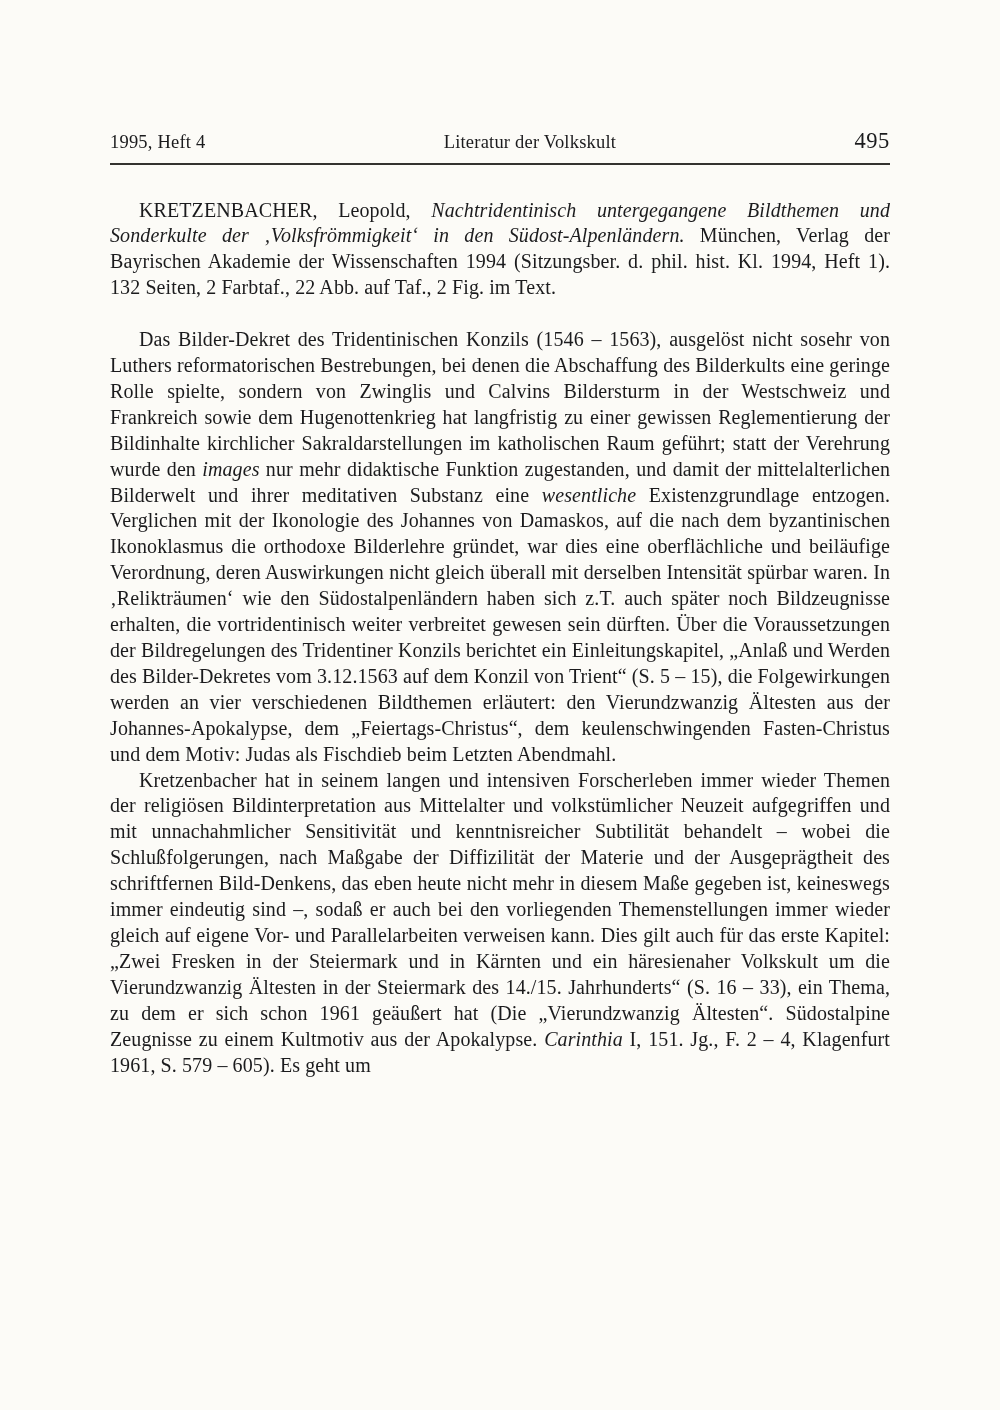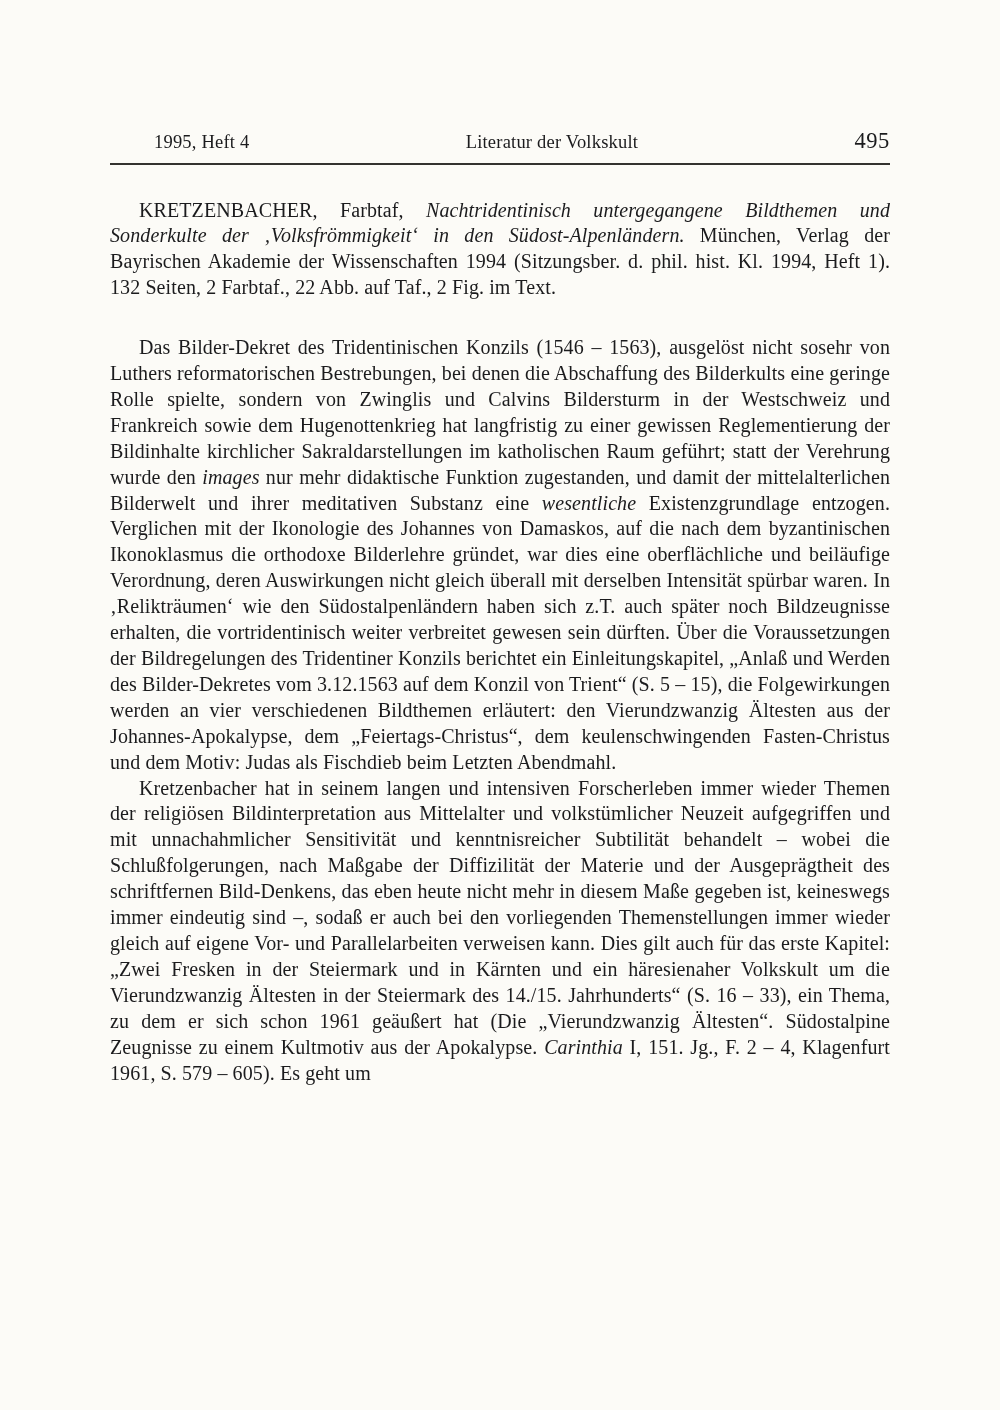--- a/index.html
+++ b/index.html
@@ -21,21 +21,20 @@
     left: 110px;
     top: 130px;
     width: 780px;
   }
   .header {
     display: flex;
     justify-content: space-between;
     align-items: baseline;
     font-size: 18.5px;
     line-height: 1;
-    margin-left: 44px;
   }
   .header .issue,
   .header .section-title {
     letter-spacing: 0.2px;
   }
   .header .page-num {
     font-size: 22.5px;
     letter-spacing: 0.6px;
   }
   .rule {
@@ -48,40 +47,40 @@
   }
   p.para {
     margin: 0;
     text-indent: 29px;
     font-size: 20px;
     line-height: 25.9px;
     text-align: justify;
     letter-spacing: 0.1px;
   }
   p.para.gap {
-    margin-top: 34px;
+    margin-top: 26px;
   }
   p.para em {
     font-style: italic;
   }
 </style>
 </head>
 <body>
 
 <div class="page">
   <div class="content">
 
     <div class="header">
       <span class="issue">1995, Heft 4</span>
       <span class="section-title">Literatur der Volkskult</span>
       <span class="page-num">495</span>
     </div>
 
     <div class="rule"></div>
 
     <div class="body">
-      <p class="para"><span>KRETZENBACHER, Farbtaf, </span><em>Nachtridentinisch untergegangene Bildthemen und Sonderkulte der ‚Volksfrömmigkeit‘ in den Südost-Alpenländern.</em><span> München, Verlag der Bayrischen Akademie der Wissenschaften 1994 (Sitzungsber. d. phil. hist. Kl. 1994, Heft 1). 132 Seiten, 2 Farbtaf., 22 Abb. auf Taf., 2 Fig. im Text.</span></p>
+      <p class="para"><span>KRETZENBACHER, Leopold, </span><em>Nachtridentinisch untergegangene Bildthemen und Sonderkulte der ‚Volksfrömmigkeit‘ in den Südost-Alpenländern.</em><span> München, Verlag der Bayrischen Akademie der Wissenschaften 1994 (Sitzungsber. d. phil. hist. Kl. 1994, Heft 1). 132 Seiten, 2 Farbtaf., 22 Abb. auf Taf., 2 Fig. im Text.</span></p>
       <p class="para gap"><span>Das Bilder-Dekret des Tridentinischen Konzils (1546 – 1563), ausgelöst nicht sosehr von Luthers reformatorischen Bestrebungen, bei denen die Abschaffung des Bilderkults eine geringe Rolle spielte, sondern von Zwinglis und Calvins Bildersturm in der Westschweiz und Frankreich sowie dem Hugenottenkrieg hat langfristig zu einer gewissen Reglementierung der Bildinhalte kirchlicher Sakraldarstellungen im katholischen Raum geführt; statt der Verehrung wurde den </span><em>images</em><span> nur mehr didaktische Funktion zugestanden, und damit der mittelalterlichen Bilderwelt und ihrer meditativen Substanz eine </span><em>wesentliche</em><span> Existenzgrundlage entzogen. Verglichen mit der Ikonologie des Johannes von Damaskos, auf die nach dem byzantinischen Ikonoklasmus die orthodoxe Bilderlehre gründet, war dies eine oberflächliche und beiläufige Verordnung, deren Auswirkungen nicht gleich überall mit derselben Intensität spürbar waren. In ‚Relikträumen‘ wie den Südostalpenländern haben sich z.T. auch später noch Bildzeugnisse erhalten, die vortridentinisch weiter verbreitet gewesen sein dürften. Über die Voraussetzungen der Bildregelungen des Tridentiner Konzils berichtet ein Einleitungskapitel, „Anlaß und Werden des Bilder-Dekretes vom 3.12.1563 auf dem Konzil von Trient“ (S. 5 – 15), die Folgewirkungen werden an vier verschiedenen Bildthemen erläutert: den Vierundzwanzig Ältesten aus der Johannes-Apokalypse, dem „Feiertags-Christus“, dem keulenschwingenden Fasten-Christus und dem Motiv: Judas als Fischdieb beim Letzten Abendmahl.</span></p>
       <p class="para"><span>Kretzenbacher hat in seinem langen und intensiven Forscherleben immer wieder Themen der religiösen Bildinterpretation aus Mittelalter und volkstümlicher Neuzeit aufgegriffen und mit unnachahmlicher Sensitivität und kenntnisreicher Subtilität behandelt – wobei die Schlußfolgerungen, nach Maßgabe der Diffizilität der Materie und der Ausgeprägtheit des schriftfernen Bild-Denkens, das eben heute nicht mehr in diesem Maße gegeben ist, keineswegs immer eindeutig sind –, sodaß er auch bei den vorliegenden Themenstellungen immer wieder gleich auf eigene Vor- und Parallelarbeiten verweisen kann. Dies gilt auch für das erste Kapitel: „Zwei Fresken in der Steiermark und in Kärnten und ein häresienaher Volkskult um die Vierundzwanzig Ältesten in der Steiermark des 14./15. Jahrhunderts“ (S. 16 – 33), ein Thema, zu dem er sich schon 1961 geäußert hat (Die „Vierundzwanzig Ältesten“. Südostalpine Zeugnisse zu einem Kultmotiv aus der Apokalypse. </span><em>Carinthia</em><span> I, 151. Jg., F. 2 – 4, Klagenfurt 1961, S. 579 – 605). Es geht um</span></p>
     </div>
 
   </div>
 </div>
 
 </body></html>

